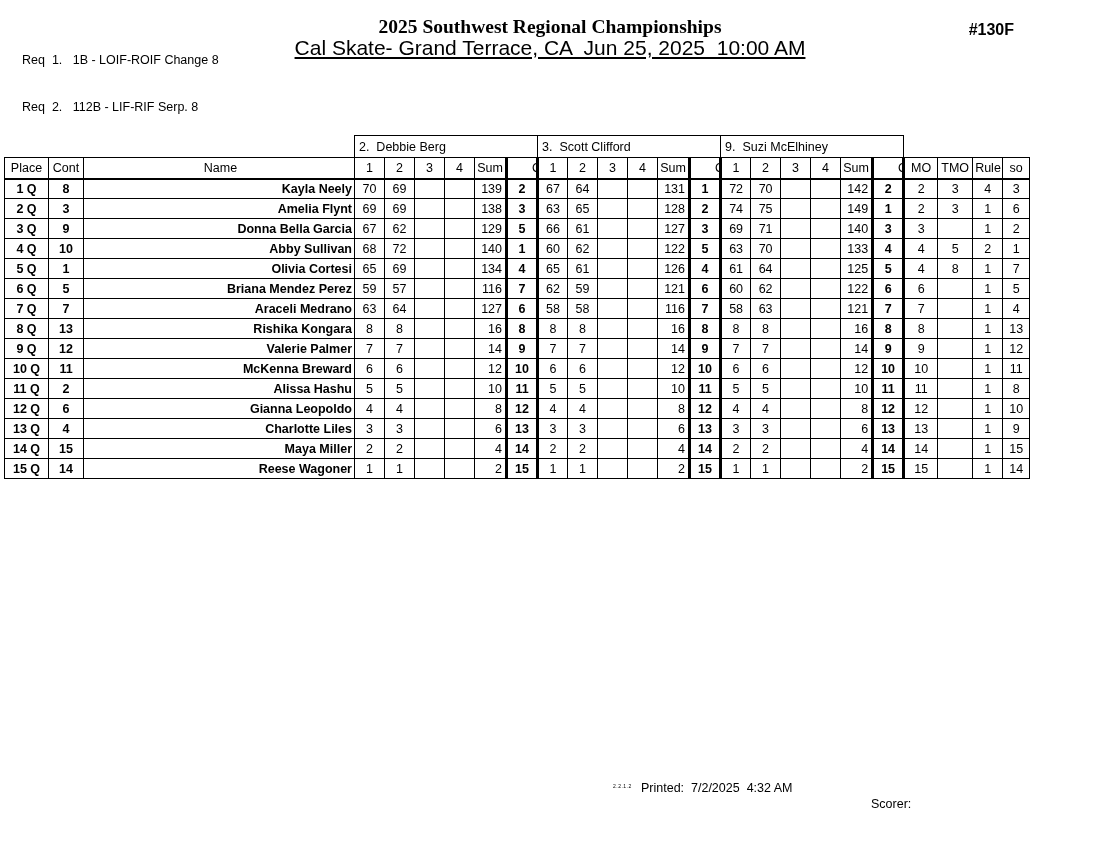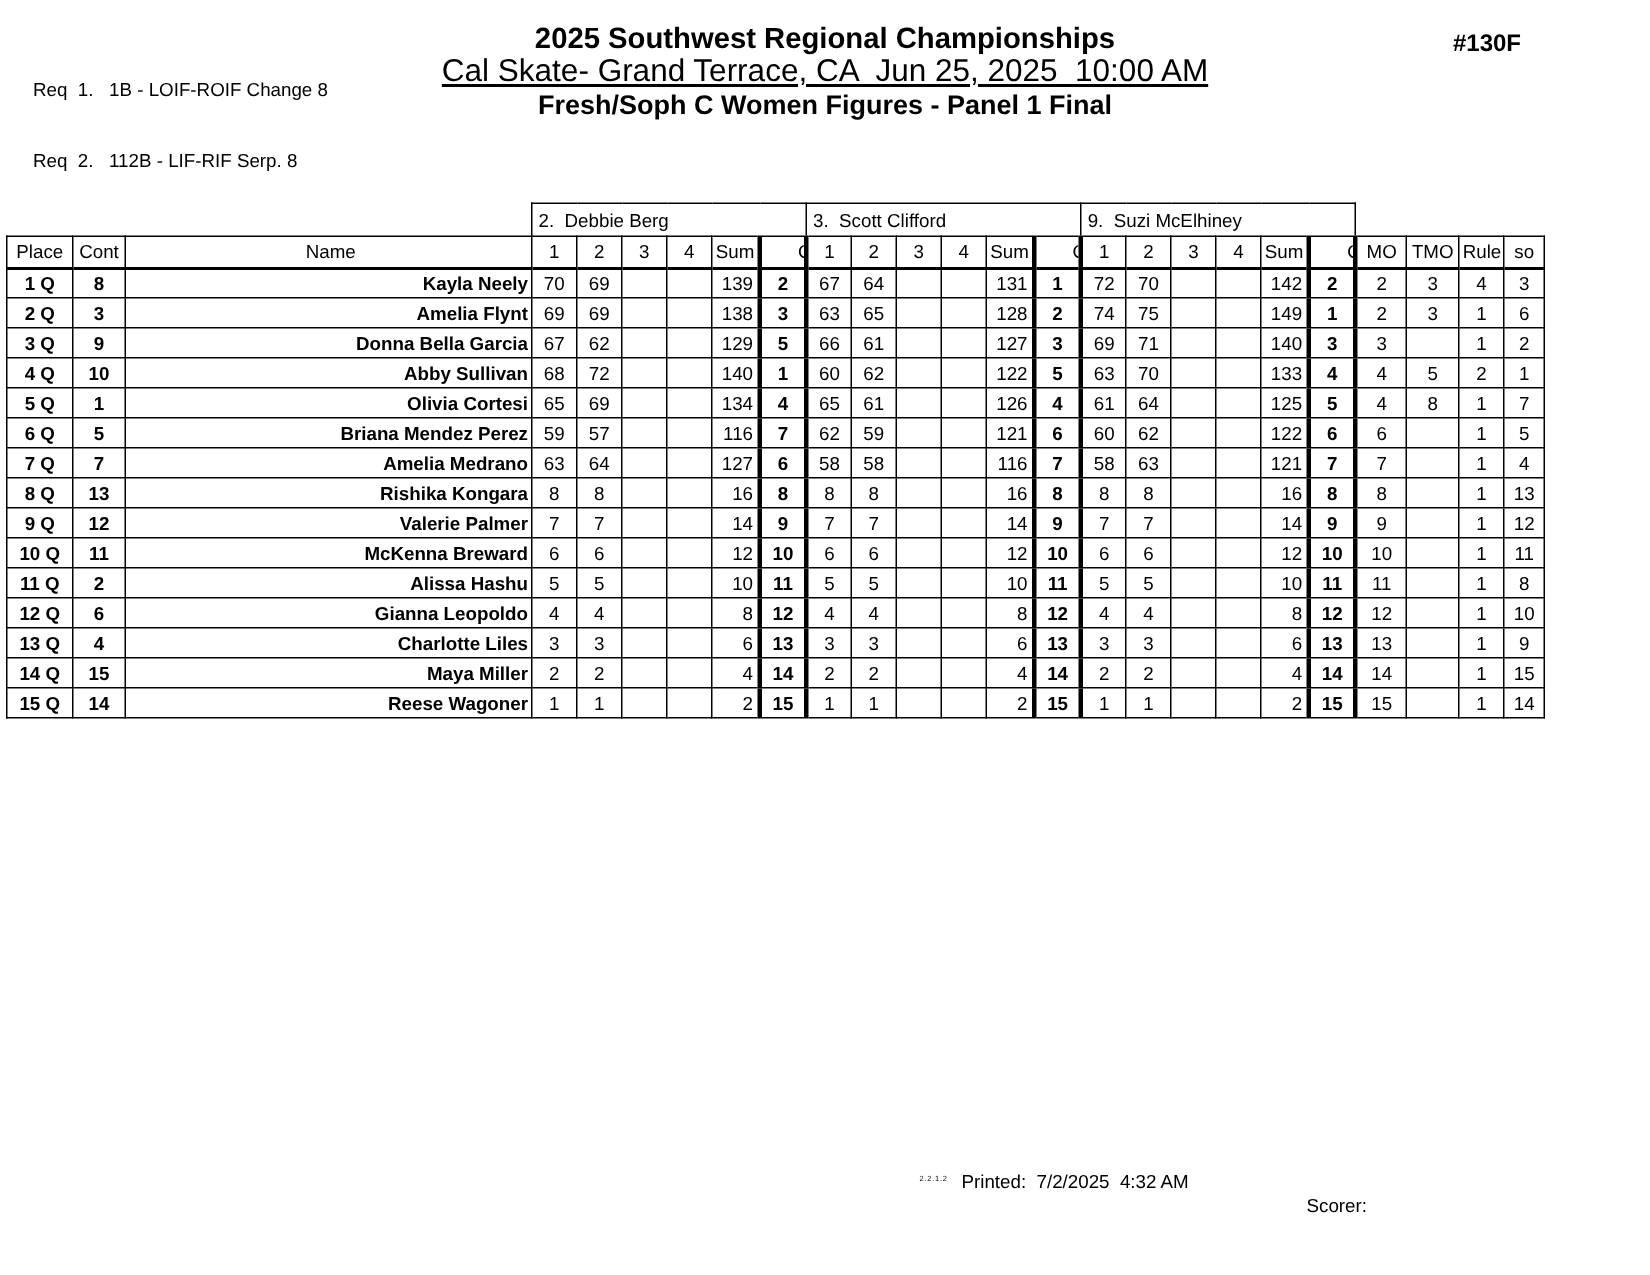--- a/index.html
+++ b/index.html
@@ -4,21 +4,21 @@
 <style>
   * { margin:0; padding:0; box-sizing:border-box; }
   html,body { background:#fff; }
   body {
     width:1100px; height:850px; position:relative;
     font-family:"Liberation Sans", sans-serif; color:#000;
     -webkit-font-smoothing:antialiased;
   }
   .req-block { position:absolute; left:22px; top:22px; font-size:12.5px; line-height:15.5px; white-space:pre; }
   .title-block { position:absolute; left:0; top:15px; width:100%; text-align:center; }
-  .title { font-size:19.5px; font-weight:bold; line-height:23px; }
+  .title { font-size:19.5px; font-weight:bold; line-height:23px;font-family:Liberation Serif, serif; }
   .venue { font-size:21px; line-height:19px; white-space:pre;text-decoration:underline; }
   .event { font-size:18px; font-weight:bold; line-height:24px; margin-top:1px; }
   .report { font-size:15.5px; line-height:20px; }
   .event-num { position:absolute; right:86px; top:21px; font-size:16px; font-weight:bold; }
 
   table.results {
     position:absolute; left:4px; top:135px;
     border-collapse:collapse; table-layout:fixed; width:1025px;
     font-size:12.5px;
   }
@@ -46,21 +46,20 @@
 <body>
 
 <div class="req-block">
   <div>Req  1.   1B - LOIF-ROIF Change 8</div>
   <div>Req  2.   112B - LIF-RIF Serp. 8</div>
 </div>
 
 <div class="title-block">
   <div class="title">2025 Southwest Regional Championships</div>
   <div class="venue">Cal Skate- Grand Terrace, CA  Jun 25, 2025  10:00 AM</div>
-  <div class="event">Fresh/Soph C Women Figures - Panel 1 Final</div>
 </div>
 
 <div class="event-num">#130F</div>
 
 <table class="results">
     <colgroup>
       <col style="width: 44px;">
       <col style="width: 35px;">
       <col style="width: 271px;">
       <col style="width: 30px;">
@@ -281,21 +280,21 @@
         <td class="r">122</td>
         <td class="ord c">6</td>
         <td class="c">6</td>
         <td class="c"></td>
         <td class="c">1</td>
         <td class="c">5</td>
       </tr>
       <tr>
         <td class="c b">7 Q</td>
         <td class="c b">7</td>
-        <td class="l b">Amelia Medrano</td>
+        <td class="l b">Araceli Medrano</td>
         <td class="c">63</td>
         <td class="c">64</td>
         <td class="c"></td>
         <td class="c"></td>
         <td class="r">127</td>
         <td class="ord c">6</td>
         <td class="c">58</td>
         <td class="c">58</td>
         <td class="c"></td>
         <td class="c"></td>

